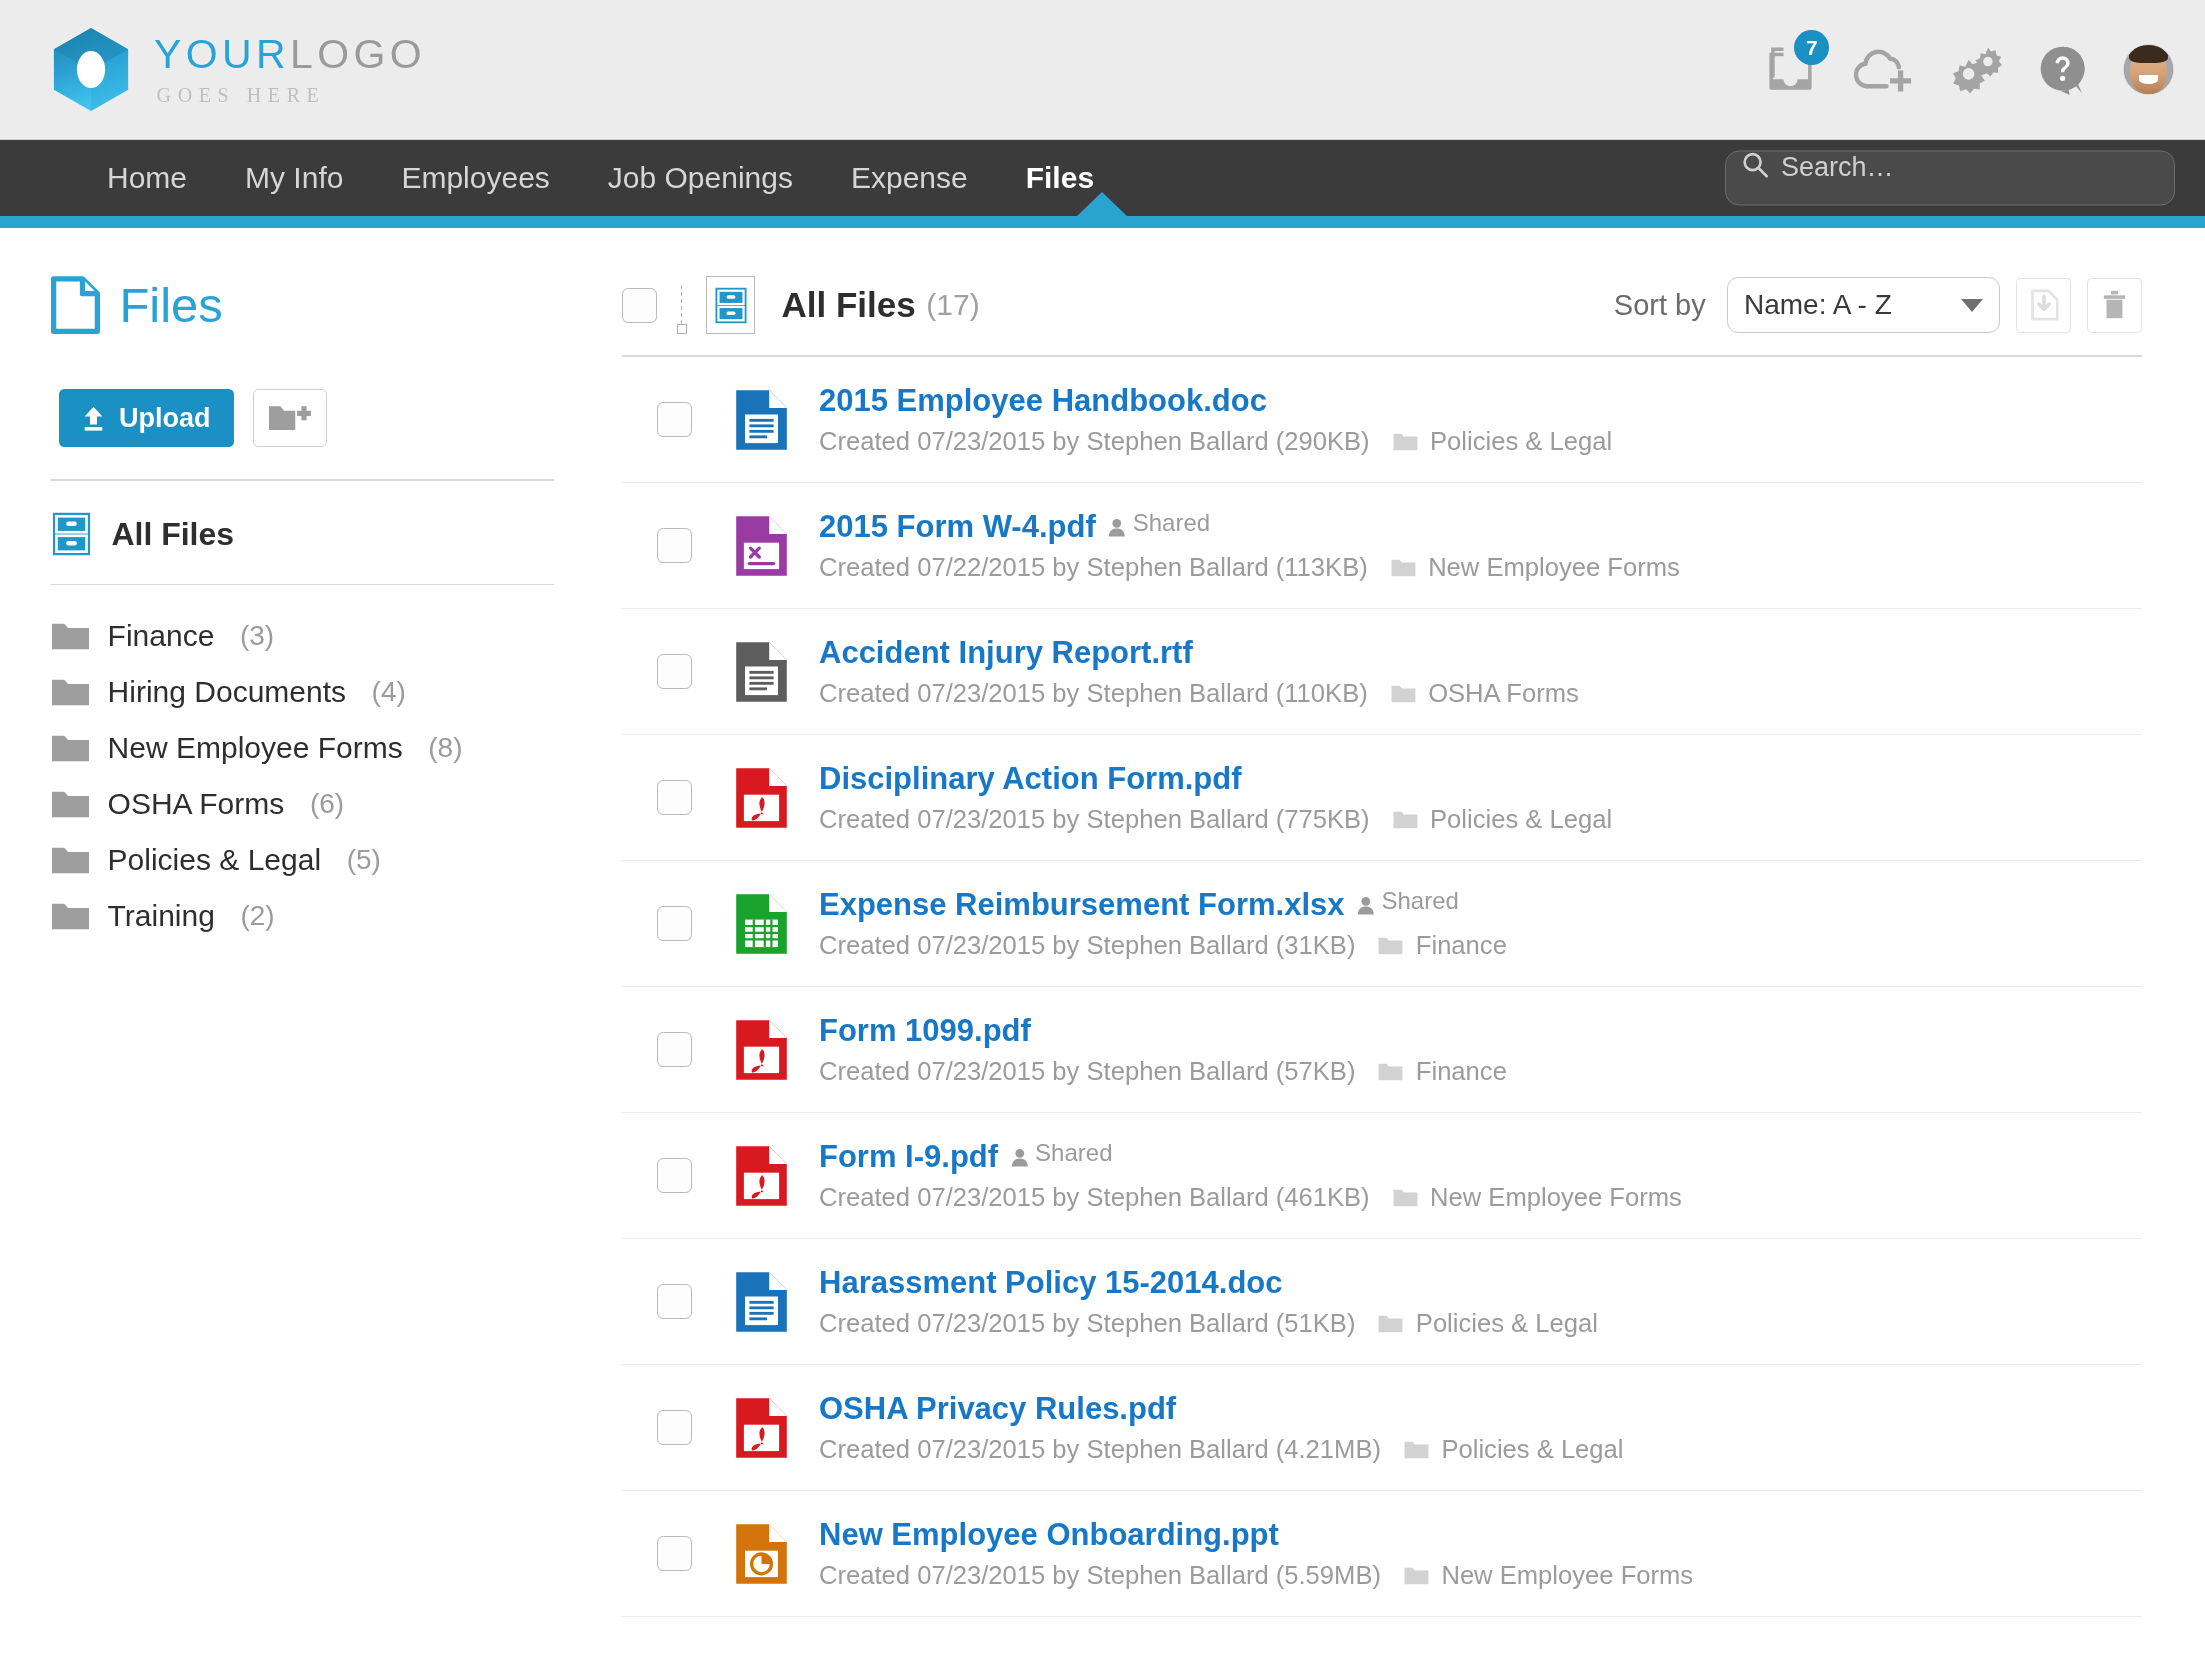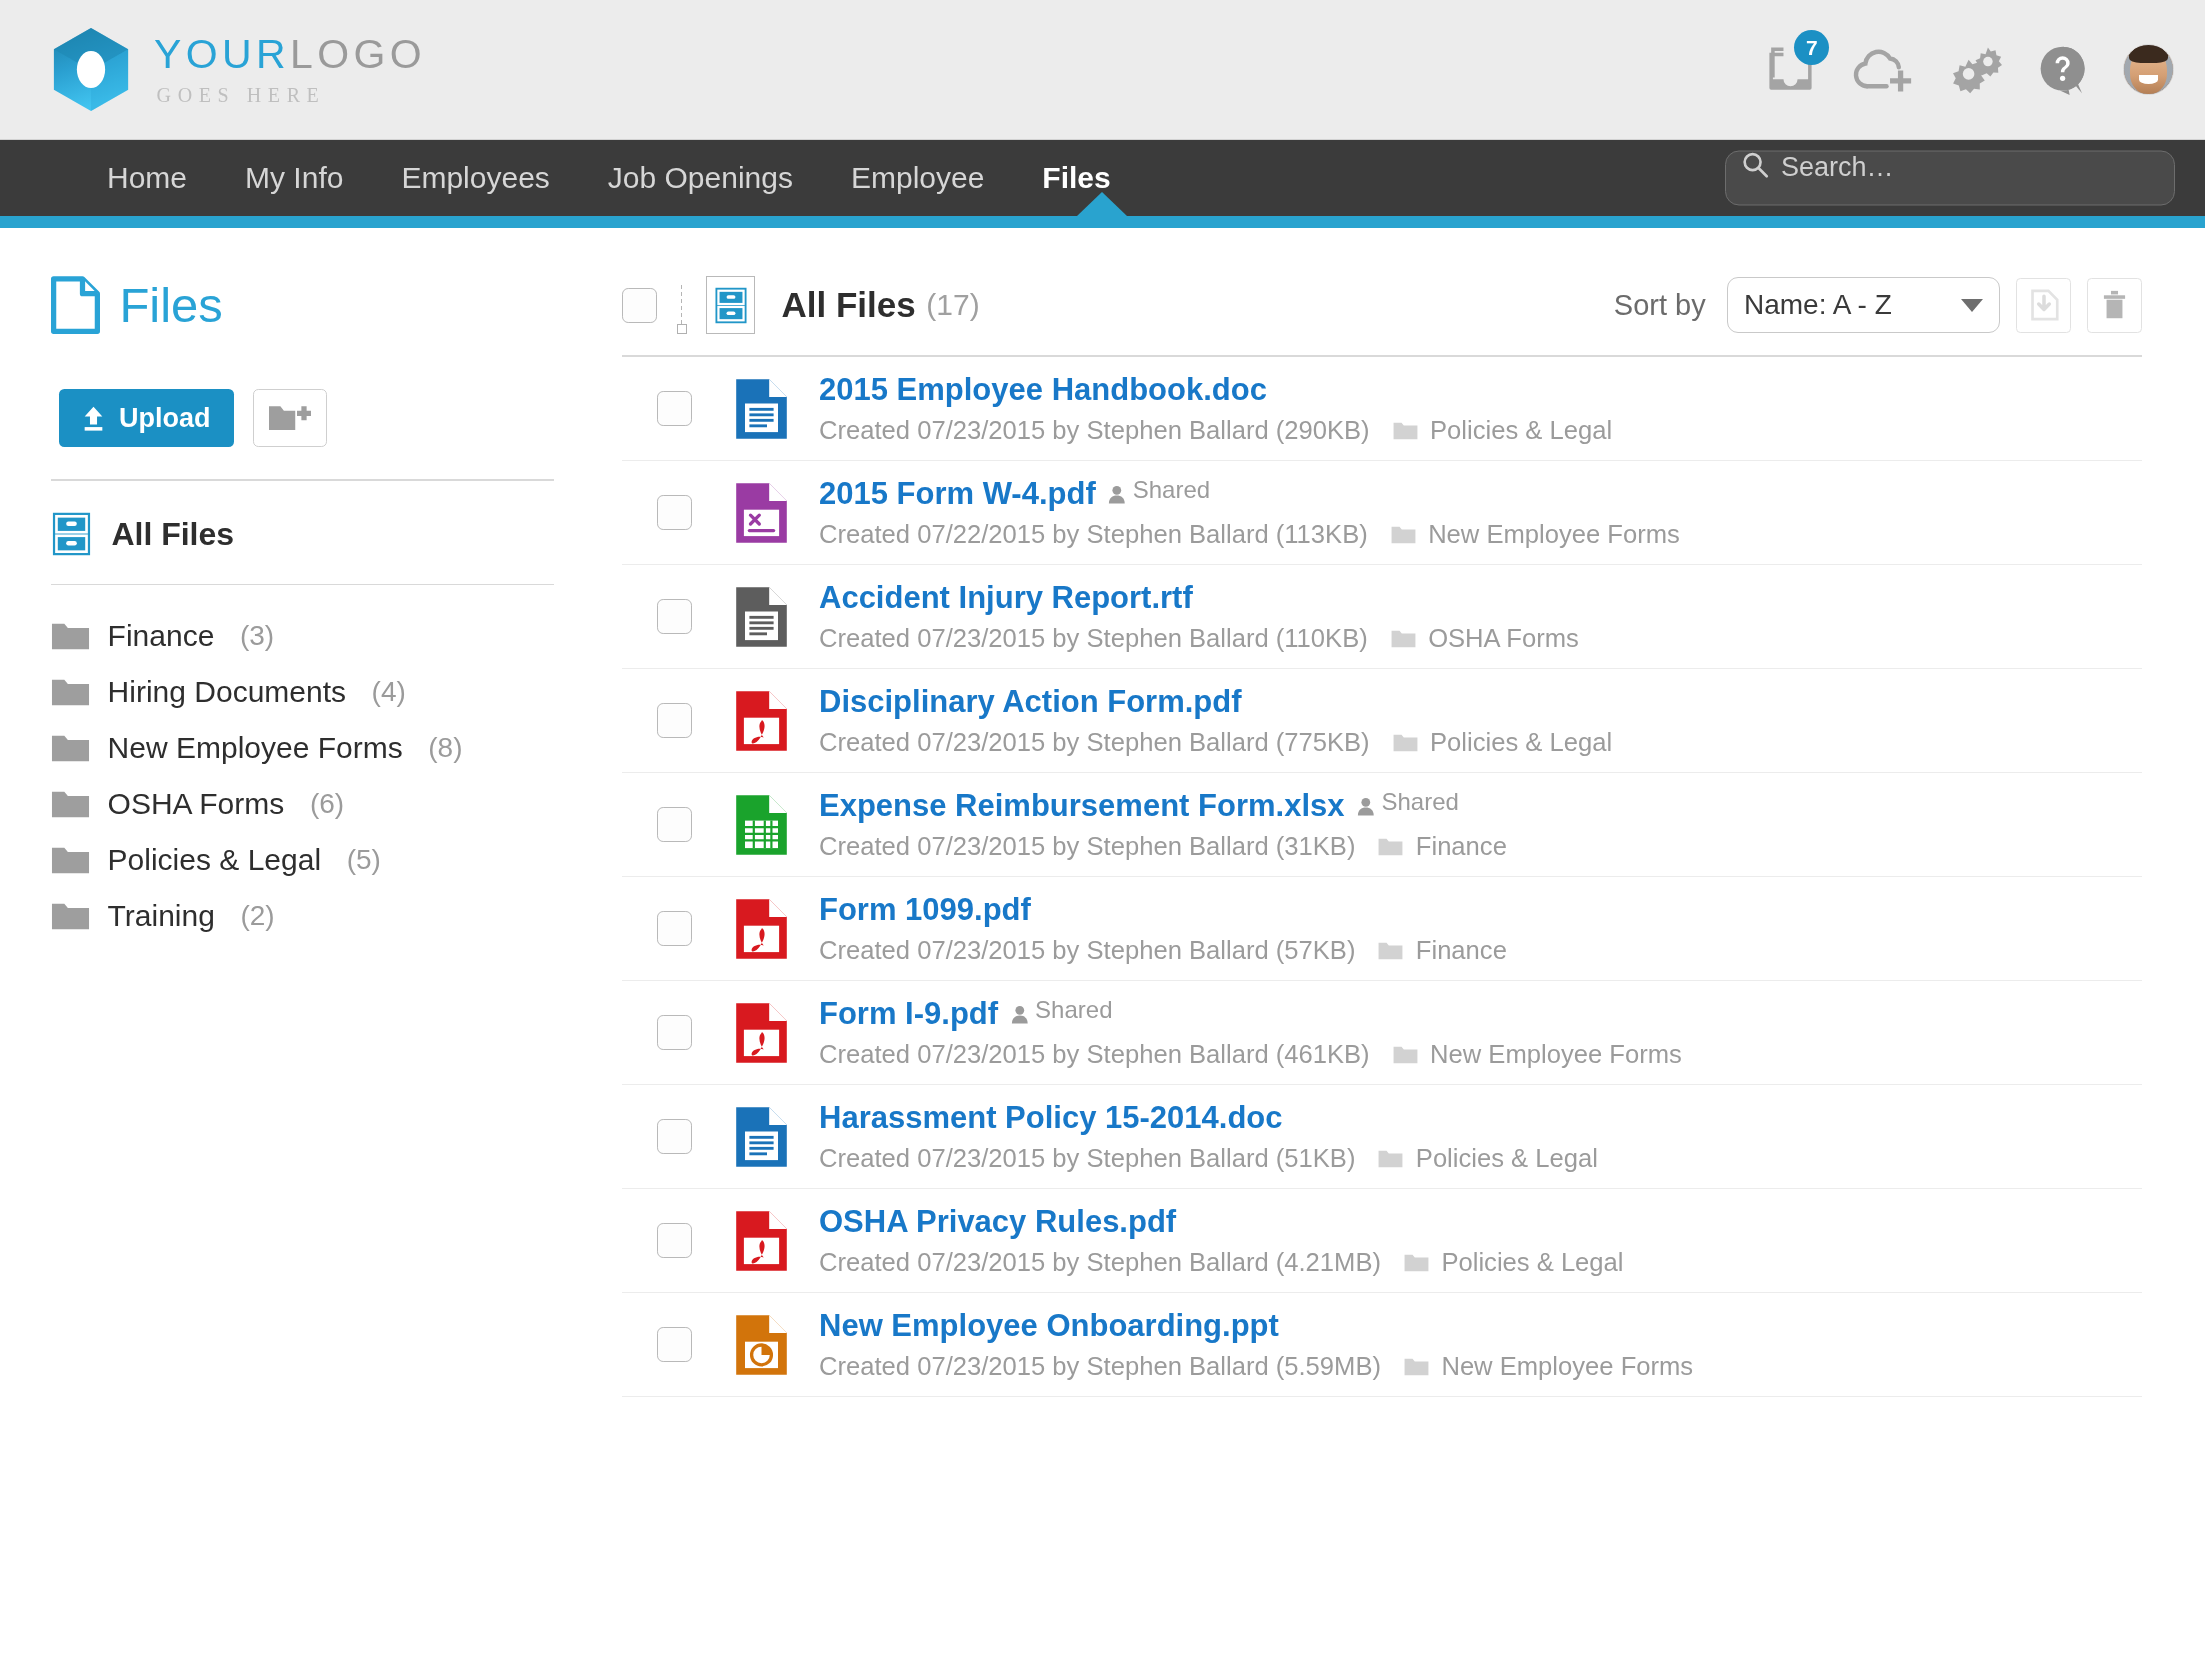--- a/index.html
+++ b/index.html
@@ -162,21 +162,21 @@
     border-top: 13.2px solid #6e6e6e;
   }
   .iconbtn {
     width: 55px; height: 55px; border: 0.9px solid #e2e2e2; border-radius: 4.4px;
     background: #fff; display: flex; align-items: center; justify-content: center;
     cursor: pointer;
   }
   .list-hr { height: 1.8px; background: #d9d9d9; }
 
   .file-row {
-    display: flex; align-items: center; height: 104px;
+    display: flex; align-items: center; height: 126px;
     border-bottom: 1.8px solid #ececec;
   }
   .file-row .chk { margin-left: 35px; }
   .file-icon { width: 55px; height: 64px; margin-left: 42px; flex: 0 0 auto; }
   .file-meta { margin-left: 30px; }
   .file-name-line { display: flex; align-items: baseline; gap: 12.4px; }
   .file-name {
     font-size: 31px; font-weight: 700; color: #1878c8; cursor: pointer;
     white-space: nowrap;
   }
@@ -259,21 +259,21 @@
     </div>
   </div>
 </div>
 
 <div class="navbar">
   <div class="nav-items">
     <div class="nav-item">Home</div>
     <div class="nav-item">My Info</div>
     <div class="nav-item">Employees</div>
     <div class="nav-item">Job Openings</div>
-    <div class="nav-item">Employee</div>
+    <div class="nav-item">Expense</div>
     <div class="nav-item active">Files</div>
   </div>
   <div class="nav-search">
     <svg width="26.5" height="26.5" viewBox="0 0 30 30">
       <circle cx="12" cy="12" r="9" fill="none" stroke="#cfcfcf" stroke-width="3"></circle>
       <path d="M19 19 L28 28" stroke="#cfcfcf" stroke-width="3" stroke-linecap="round"></path>
     </svg>
     <span class="nav-search-text">Search…</span>
   </div>
 </div>

